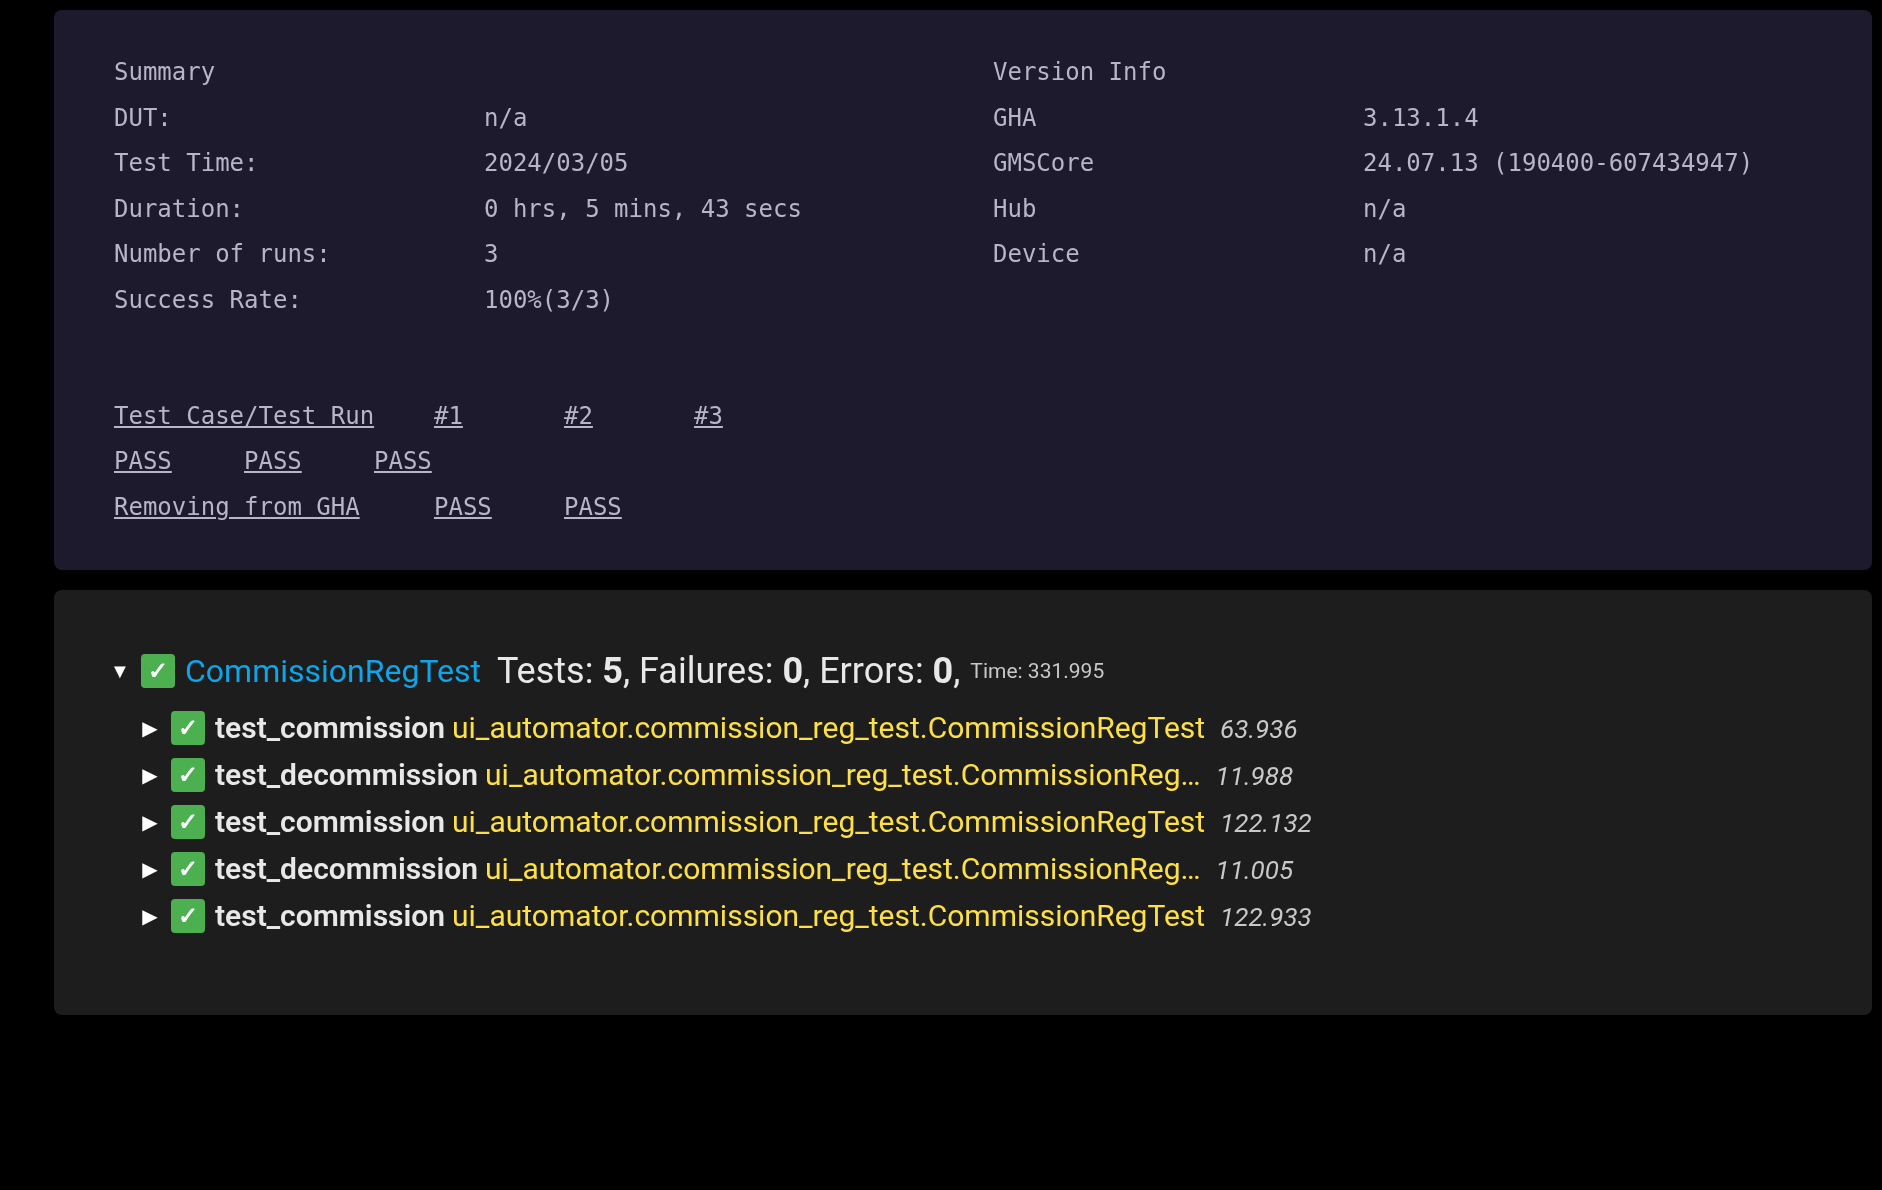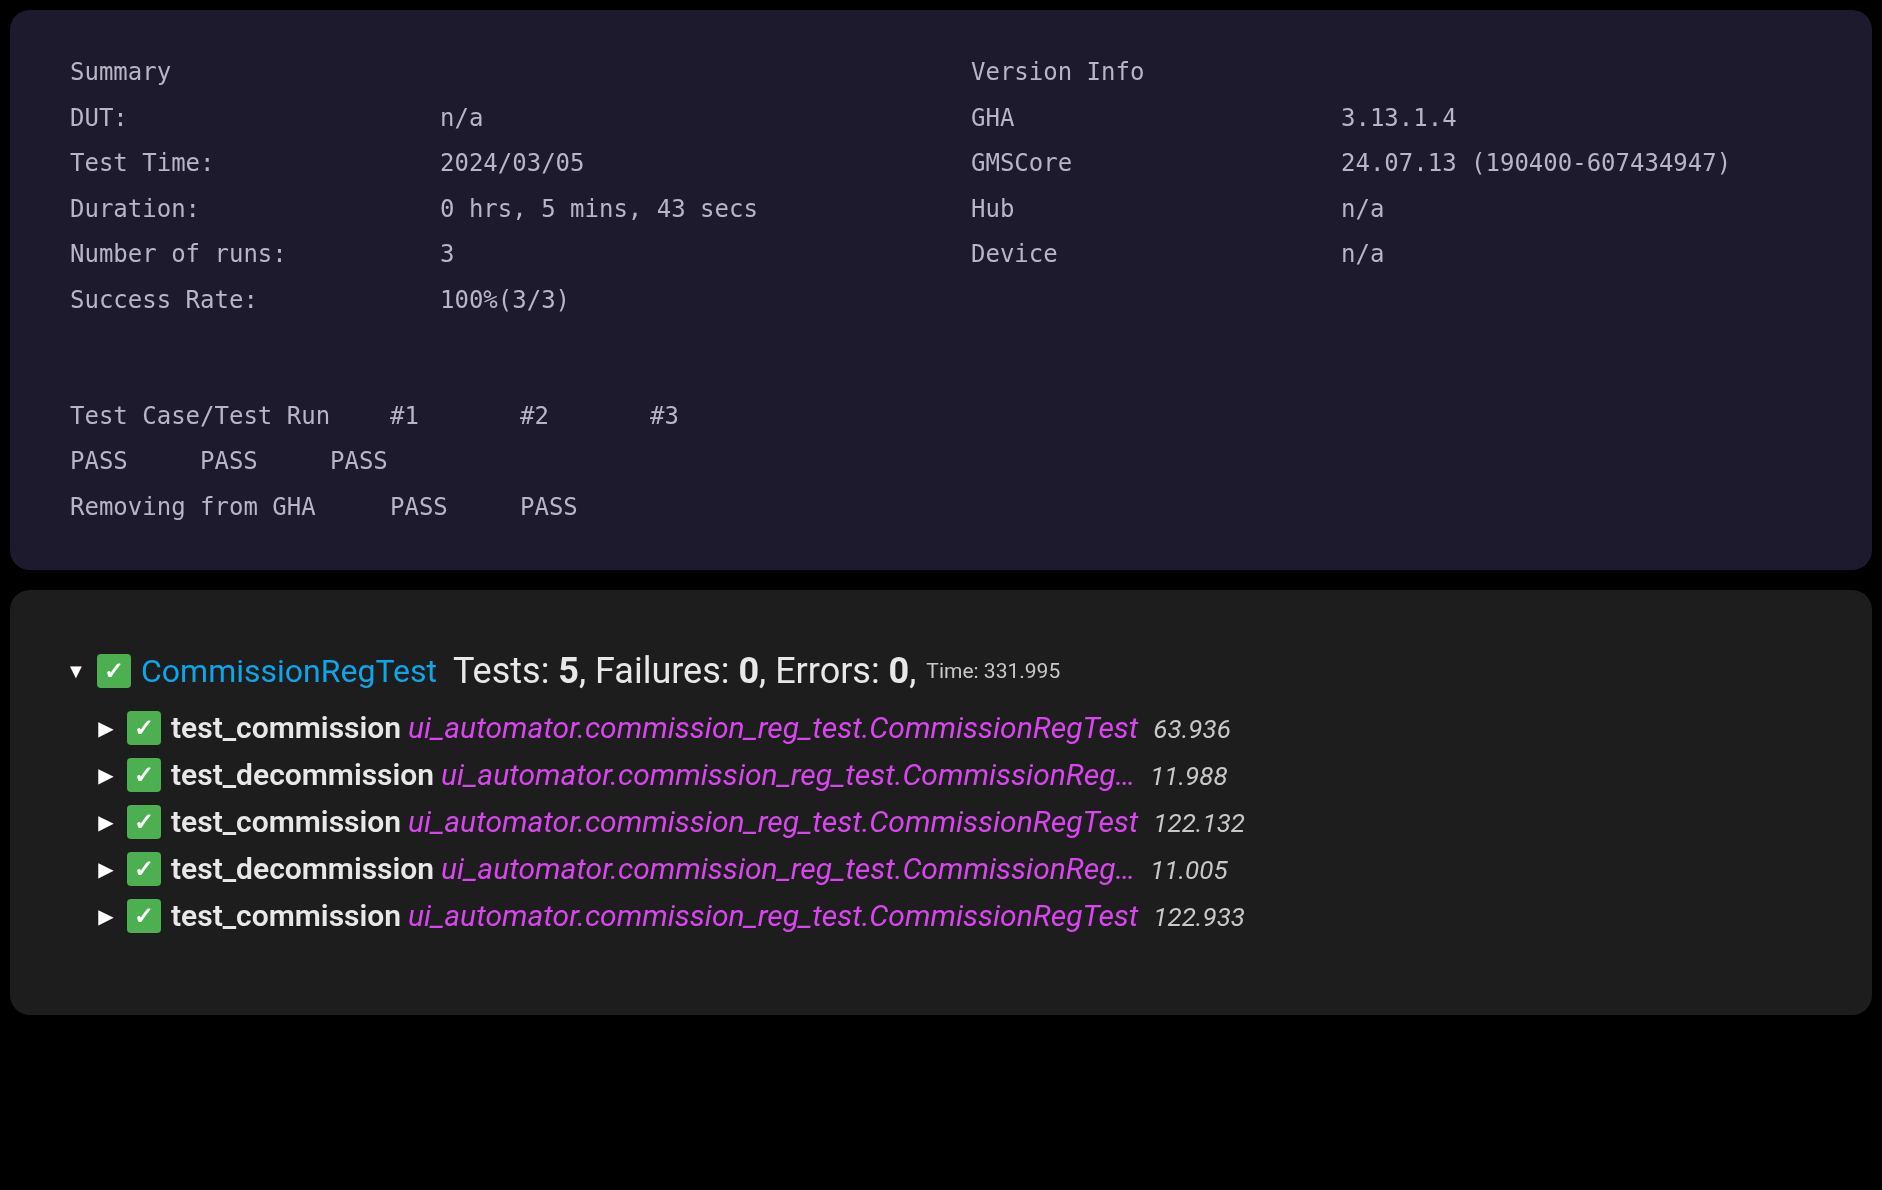--- a/index.html
+++ b/index.html
@@ -3,23 +3,24 @@
 <meta charset="utf-8">
 <style>
   * { margin: 0; padding: 0; box-sizing: border-box; }
   body {
     background: #000;
     font-family: ui-monospace, 'SF Mono', Menlo, Consolas, monospace;
     padding: 10px;
     width: 1882px;
   }
   .panel {
-    border-radius: 20px;
+    border-radius: 8px;
     padding: 40px 60px;
     margin-bottom: 20px;
+    margin-left: 44px;
   }
   .summary-panel {
     background: #1e1a2e;
     color: #b8b5c5;
     font-size: 24px;
     line-height: 1.9;
   }
   .top-grid {
     display: flex;
     gap: 60px;
@@ -38,20 +39,21 @@
     flex: 1;
   }
   .spacer {
     height: 70px;
   }
   .runs-table {
     font-size: 24px;
   }
   .runs-row {
     display: flex;
+    text-decoration: underline;
   }
   .runs-name {
     width: 320px;
     flex-shrink: 0;
   }
   .runs-cell {
     width: 130px;
     flex-shrink: 0;
   }
   .results-panel {
@@ -107,22 +109,21 @@
   .time-label {
     font-size: 21px;
     color: #c8c8c8;
   }
   .test-name {
     font-weight: 600;
     font-size: 30px;
   }
   .test-class {
     font-size: 30px;
-    color: #d946ef;
-    font-style: italic;
+    color: #fde047;
   }
   .test-time {
     font-size: 26px;
     font-style: italic;
     color: #c8c8c8;
     margin-left: 8px;
   }
   .test-line {
     white-space: nowrap;
     overflow: hidden;

